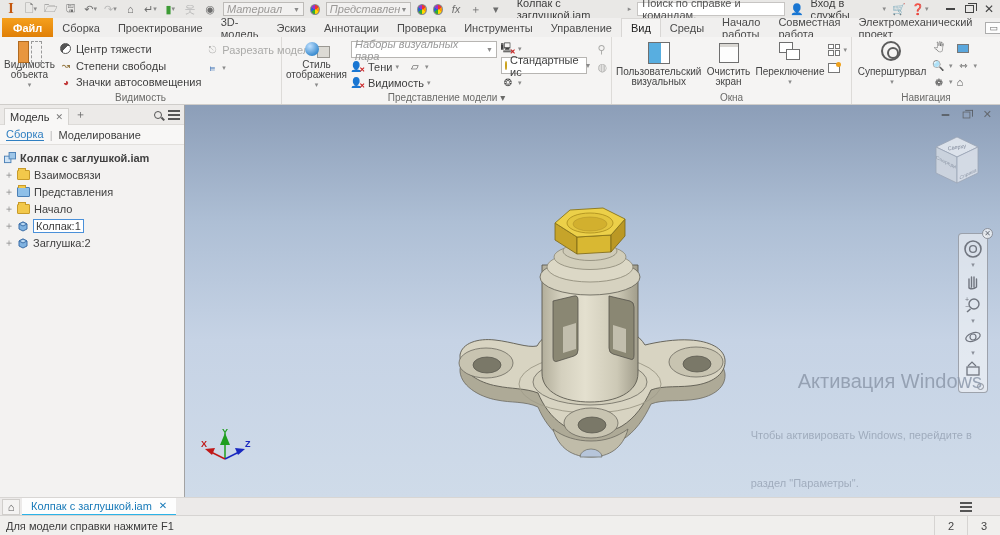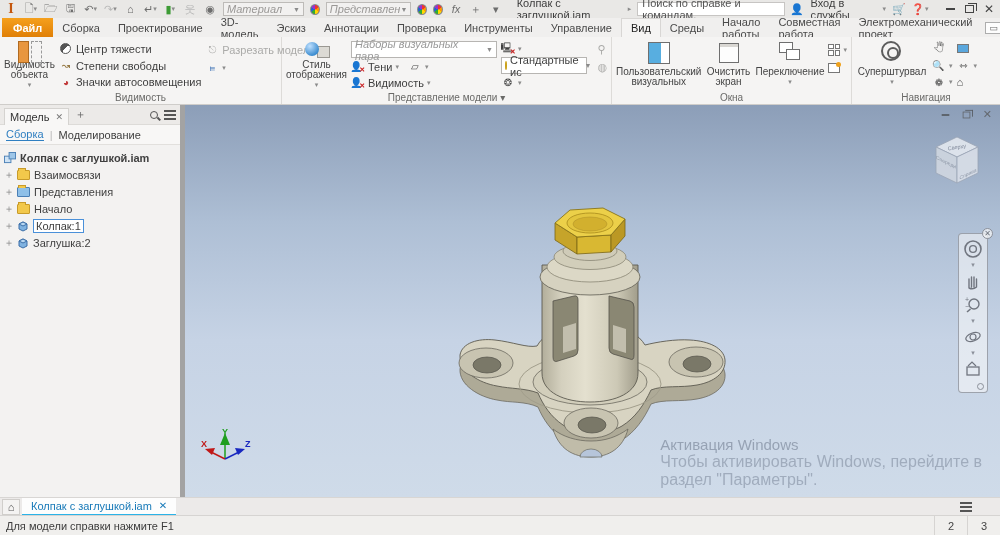--- a/index.html
+++ b/index.html
@@ -64,21 +64,21 @@
   .grid4 span { border:1px solid #777; background:#fff; }
   .newwin { width:12px; height:10px; border:1px solid #777; background:#fff; position:relative; }
   .newwin::after { content:""; position:absolute; right:-2px; top:-2px; width:5px; height:5px; border-radius:50%; background:#f0a21c; }
   .bluface { width:12px; height:9px; border:1px solid #777; background:#5aa7dd; }
   .homeg { font-size:11px; color:#555; }
 
   
   .main { flex:1 1 auto; display:flex; min-height:0; position:relative; }
 
   
-  .browser { width:185px; background:#f3f2f1; display:flex; flex-direction:column; flex:0 0 auto; border-right:5px solid #a3a3a3; }
+  .browser { width:185px; background:#f3f2f1; display:flex; flex-direction:column; flex:0 0 auto; border-right:1px solid #a3a3a3; }
   .bheader { height:20px; background:#eceae8; display:flex; align-items:center; padding:0 4px; gap:6px; border-bottom:1px solid #dddbd8; }
   .btab { background:#f8f7f6; border:1px solid #d5d3d0; border-bottom:none; height:17px; margin-top:3px; display:flex; align-items:center; gap:6px; padding:0 5px; font-size:11px; color:#333; }
   .btoolbar { height:20px; display:flex; align-items:center; gap:6px; padding:0 6px; background:#f8f7f6; border-bottom:1px solid #e2e0dd; }
   .blink { color:#2f7fc1; border-bottom:1px solid #2f7fc1; }
   .btree { flex:1; padding:4px 2px; font-size:11px; }
   .trow { height:17px; display:flex; align-items:center; gap:4px; padding-left:2px; white-space:nowrap; }
   .expander { color:#8a8a8a; width:9px; font-size:10px; text-align:center; }
   .folder { width:13px; height:10px; background:#f2c84b; border:1px solid #c89b2a; border-radius:1px; position:relative; }
   .folder::before { content:""; position:absolute; left:0; top:-3px; width:6px; height:2px; background:#f2c84b; border:1px solid #c89b2a; border-bottom:none; }
   .cube3 { width:12px; height:12px; }
@@ -87,22 +87,22 @@
   .hamb::before { content:""; position:absolute; left:0; right:0; top:2px; height:2px; background:#555; }
   .mag { width:8px; height:8px; border:1.5px solid #555; border-radius:50%; position:relative; }
   .mag::after { content:""; position:absolute; left:6px; top:6px; width:4px; height:1.5px; background:#555; transform:rotate(45deg); }
 
   
   .viewport { position:relative; flex:1; overflow:hidden;
     background:linear-gradient(180deg,#8c9eb8 0%,#aebfd5 30%,#c6d3e5 60%,#cfdbe9 100%); }
   .vwinbtns { position:absolute; top:4px; right:8px; display:flex; gap:12px; align-items:center; opacity:.75; }
   .vwinbtns .minbar,.vwinbtns .restore { transform:scale(.85); border-color:#555; }
   .watermark { position:absolute; right:18px; bottom:8px; text-align:left; color:#8d99ab; }
-  .watermark .wt { font-size:15px; opacity:.85; }
-  .watermark .wl { font-size:16px; opacity:.7; }
+  .watermark .wt { font-size:20px; opacity:.85;margin-left:47px; }
+  .watermark .wl { font-size:11px; opacity:.7;margin-top:36px; }
   .navbar { position:absolute; right:12px; top:128px; width:30px; height:160px; background:rgba(250,250,250,.55);
     border:1px solid rgba(140,145,155,.8); border-radius:4px; display:flex; flex-direction:column; align-items:center; padding-top:4px; gap:2px; }
   .nbclose { position:absolute; top:-6px; right:-6px; width:11px; height:11px; border-radius:50%; border:1px solid #8b909a; background:rgba(250,250,250,.7); color:#70757f; font-size:8px; line-height:9px; text-align:center; }
   .nbdot { position:absolute; bottom:2px; right:3px; width:7px; height:7px; border-radius:50%; border:1px solid #8b909a; }
   .nbi { width:22px; height:22px; display:flex; align-items:center; justify-content:center; }
   .nbsep { color:#8b909a; font-size:7px; line-height:6px; }
   .viewcube { position:absolute; right:14px; top:24px; width:58px; height:60px; opacity:.85; }
   .doctabbar { height:18px; background:#eceae9; border-top:1px solid #d8d6d4; display:flex; align-items:center; flex:0 0 auto; padding-left:2px; }
   .dhome { width:18px; height:16px; display:flex; align-items:center; justify-content:center; color:#555; border:1px solid #d0cecb; background:#f4f3f2; margin-right:2px; }
   .dtab { background:#fdfdfd; border-bottom:2px solid #2bb3e8; height:18px; display:flex; align-items:center; gap:7px; padding:0 9px; color:#1779b8; }

